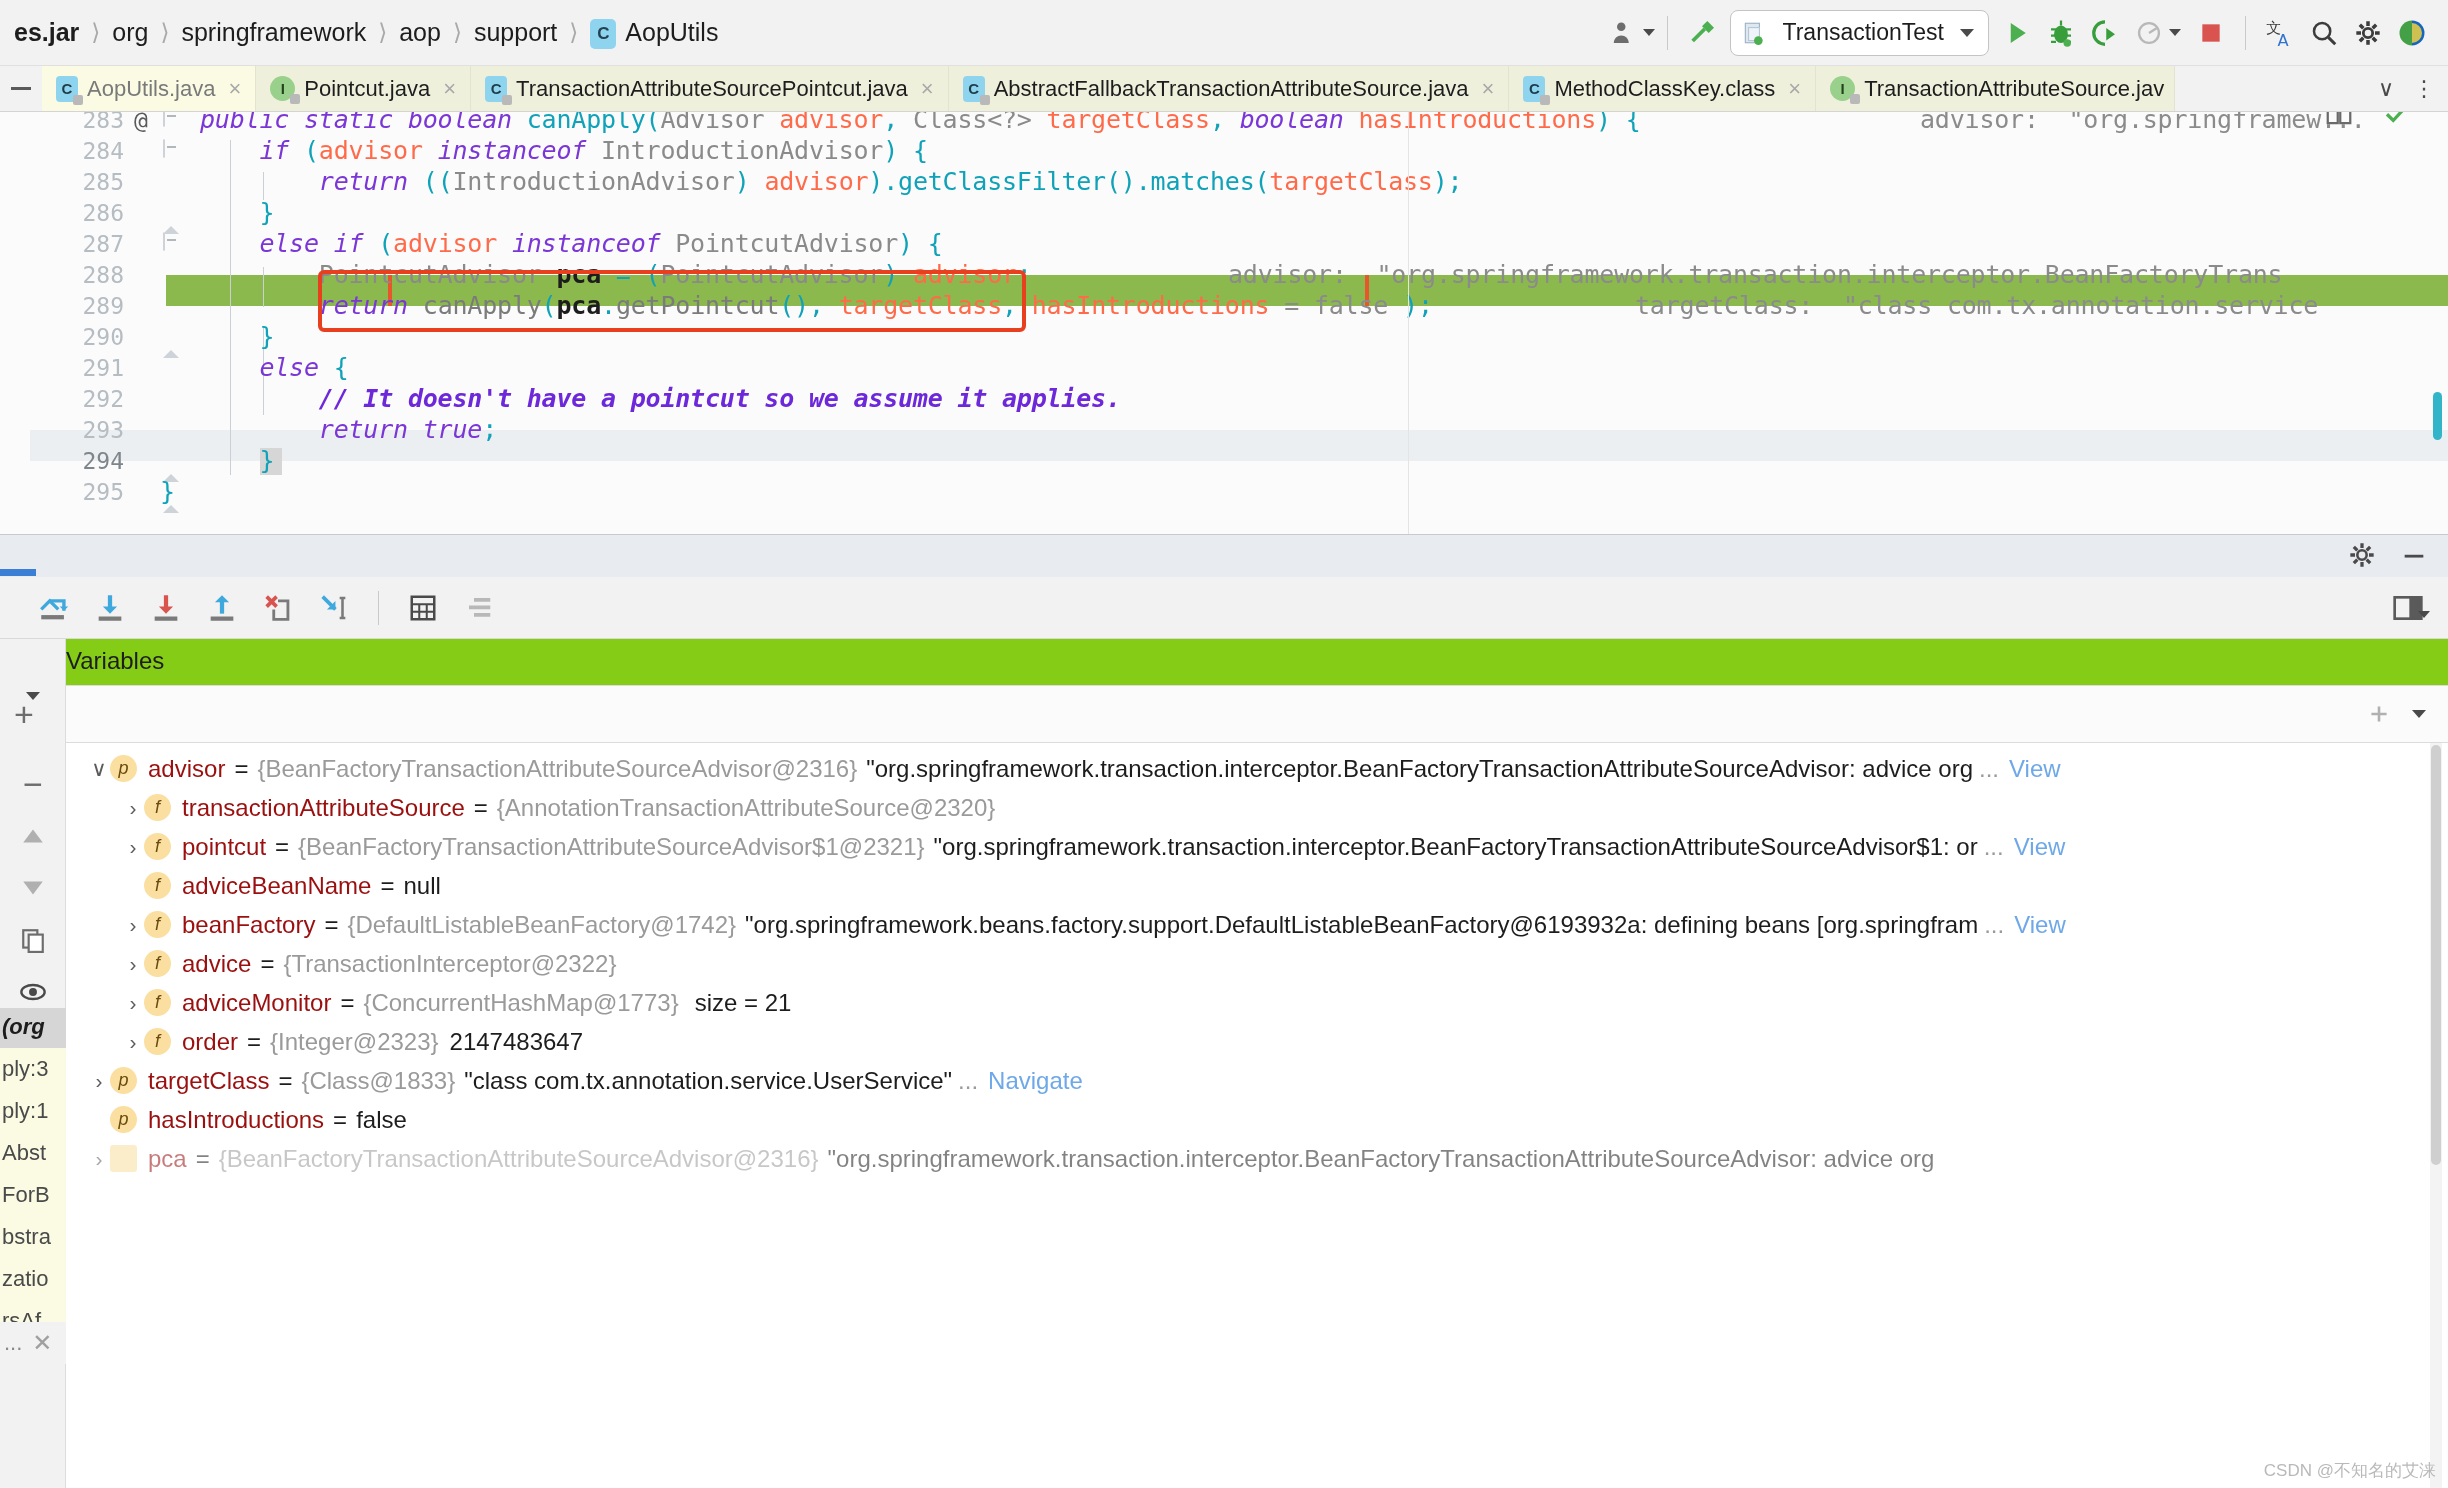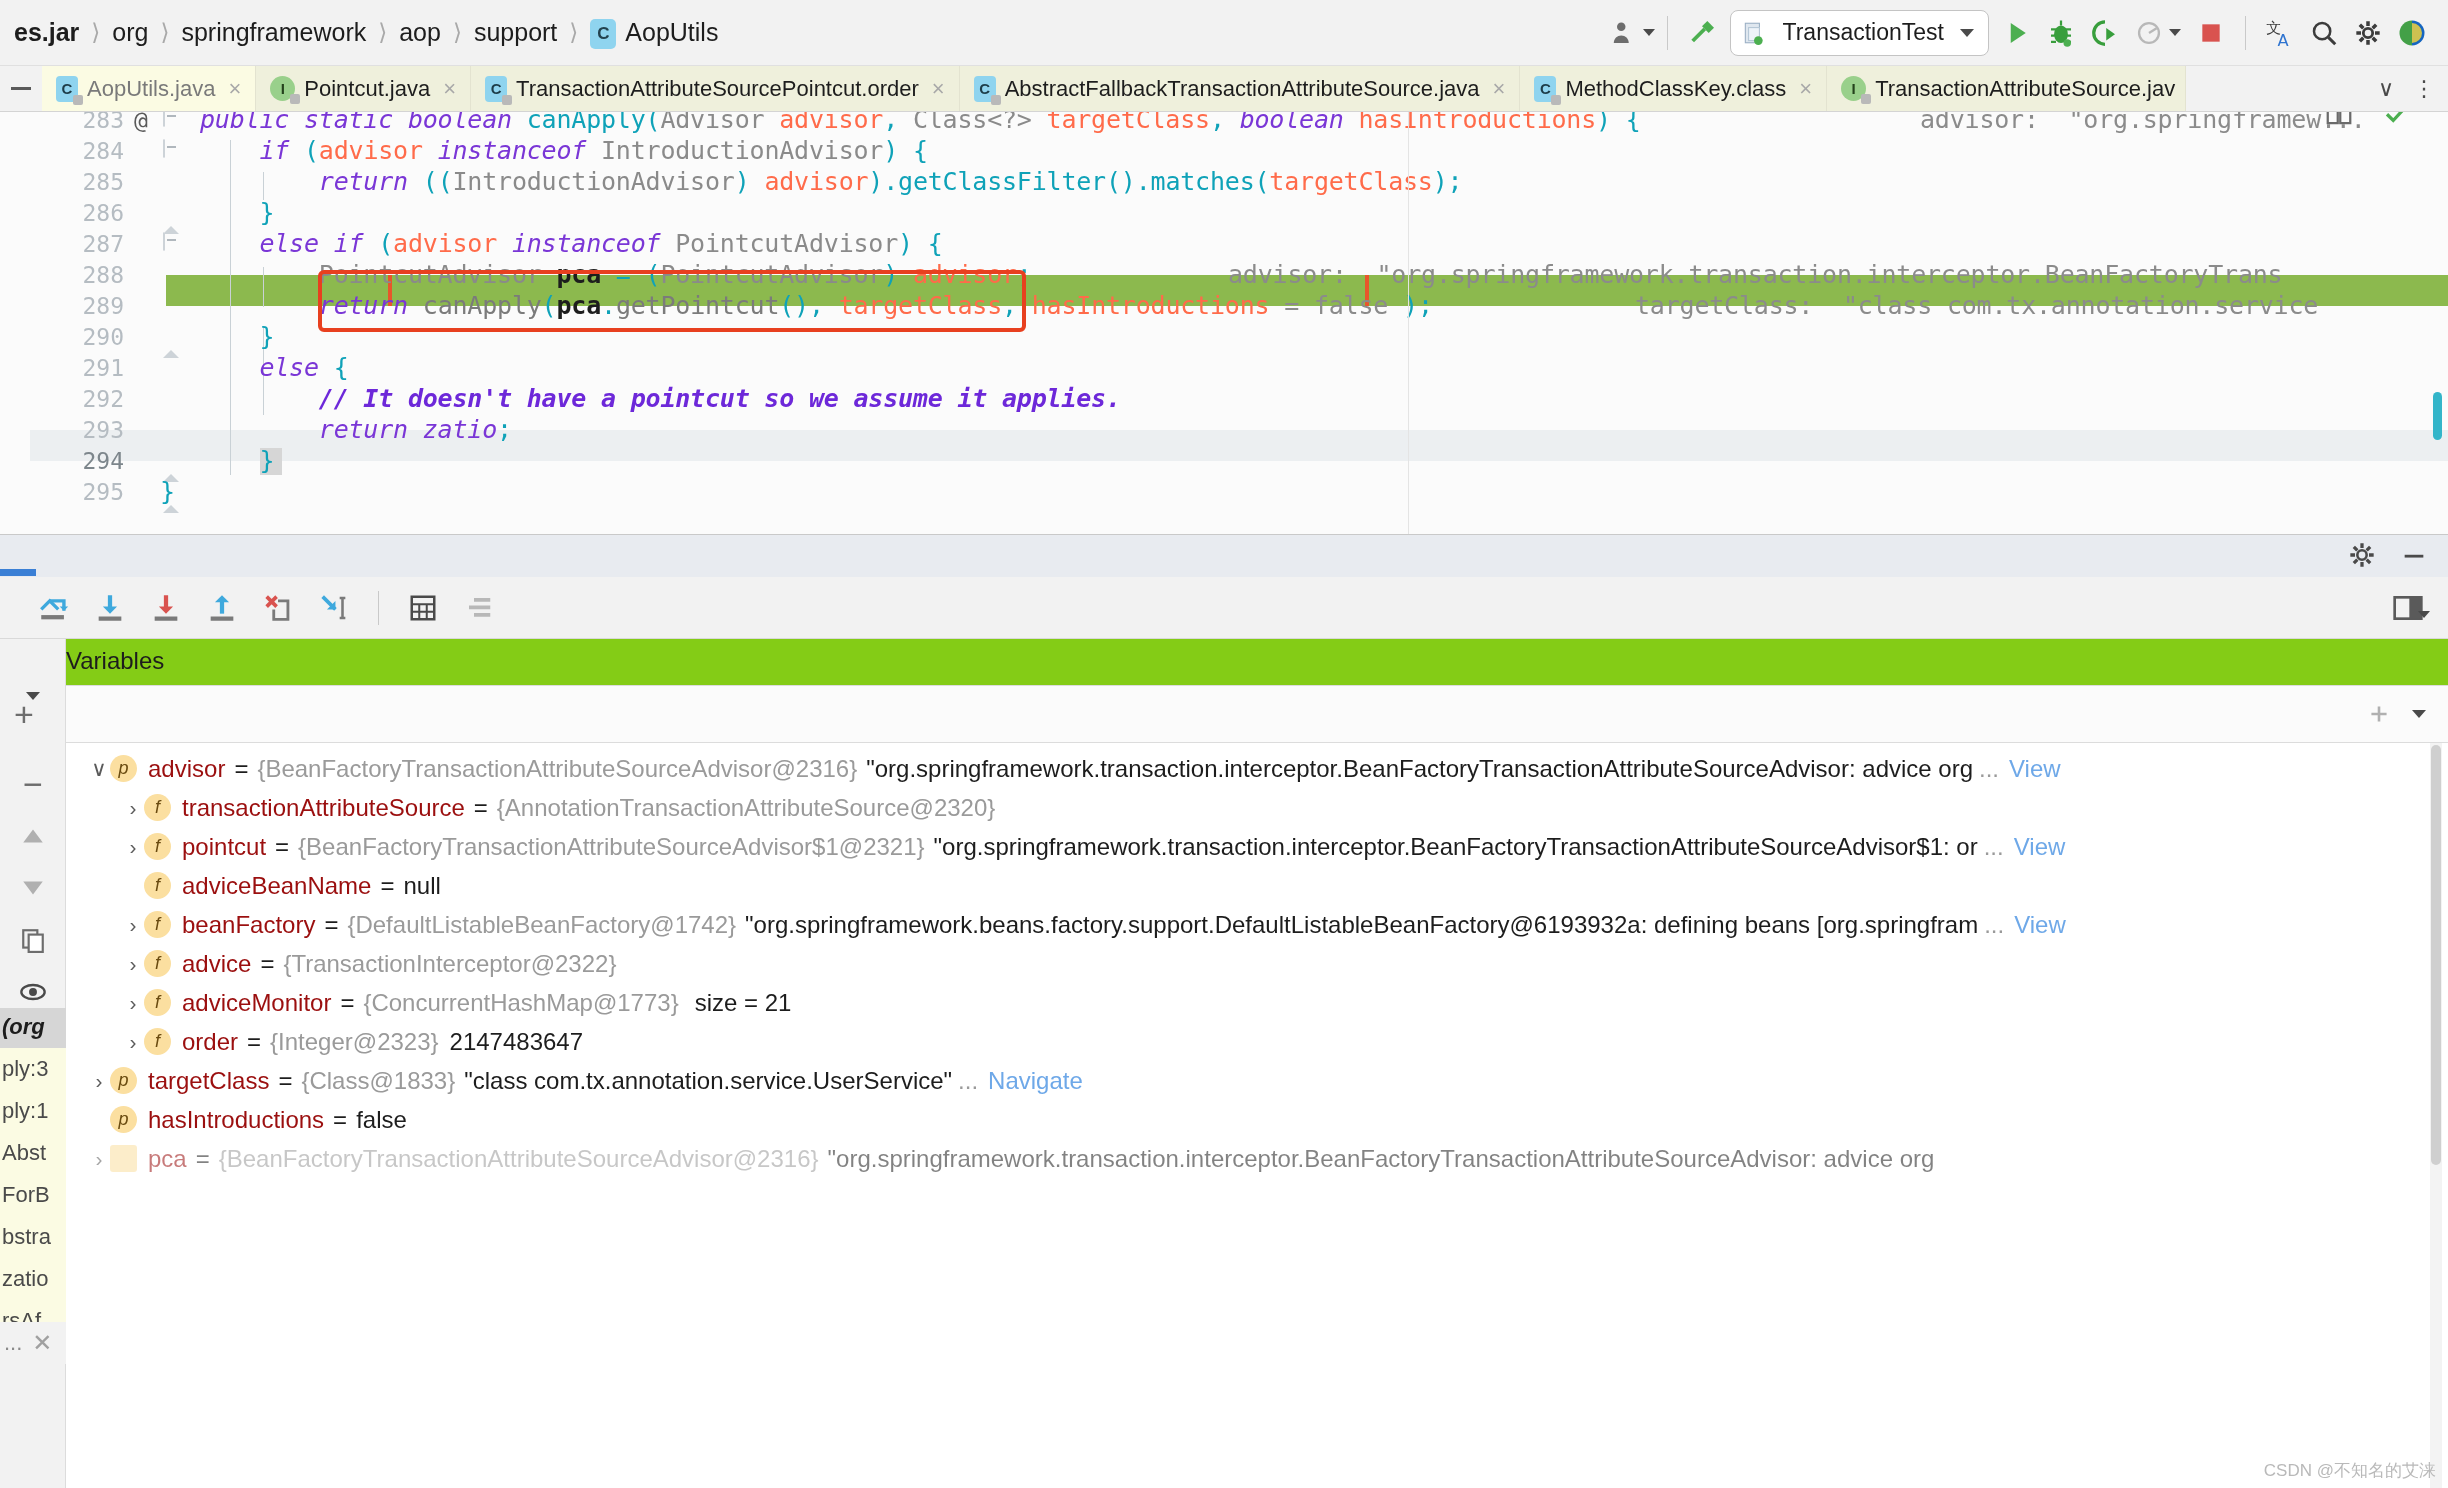--- a/index.html
+++ b/index.html
@@ -289,21 +289,21 @@
         </span>
       <span class="tab-label">Pointcut.java</span>
       <span class="tab-x">×</span>
     </div>
 
     <div class="tab">
       <span class="tab-ico">
           <span>C</span>
           <span class="lock"></span>
         </span>
-      <span class="tab-label">TransactionAttributeSourcePointcut.order</span>
+      <span class="tab-label">TransactionAttributeSourcePointcut.java</span>
       <span class="tab-x">×</span>
     </div>
 
     <div class="tab">
       <span class="tab-ico">
           <span>C</span>
           <span class="lock"></span>
         </span>
       <span class="tab-label">AbstractFallbackTransactionAttributeSource.java</span>
       <span class="tab-x">×</span>
@@ -415,21 +415,21 @@
         <span class="code"><span class="pln">    </span><span class="k">else </span><span class="punct">{</span></span>
       </div>
 
       <div class="line" style="top:271px;">
         <span class="lnum">292</span>
         <span class="code cmt">        // It doesn't have a pointcut so we assume it applies.</span>
       </div>
 
       <div class="line" style="top:302px;">
         <span class="lnum">293</span>
-        <span class="code"><span class="pln">        </span><span class="k">return zatio</span><span class="punct">;</span></span>
+        <span class="code"><span class="pln">        </span><span class="k">return true</span><span class="punct">;</span></span>
       </div>
 
       <div class="line" style="top:333px;">
         <span class="lnum" style="color:#7d868c;">294</span>
         <span class="fold" style="top:12px;"><span class="tip"></span></span>
         <span class="cursel" style="left:260px;top:3px;width:22px;height:27px;"></span>
         <span class="code"><span class="punct">    }</span></span>
       </div>
 
       <div class="line" style="top:364px;">

